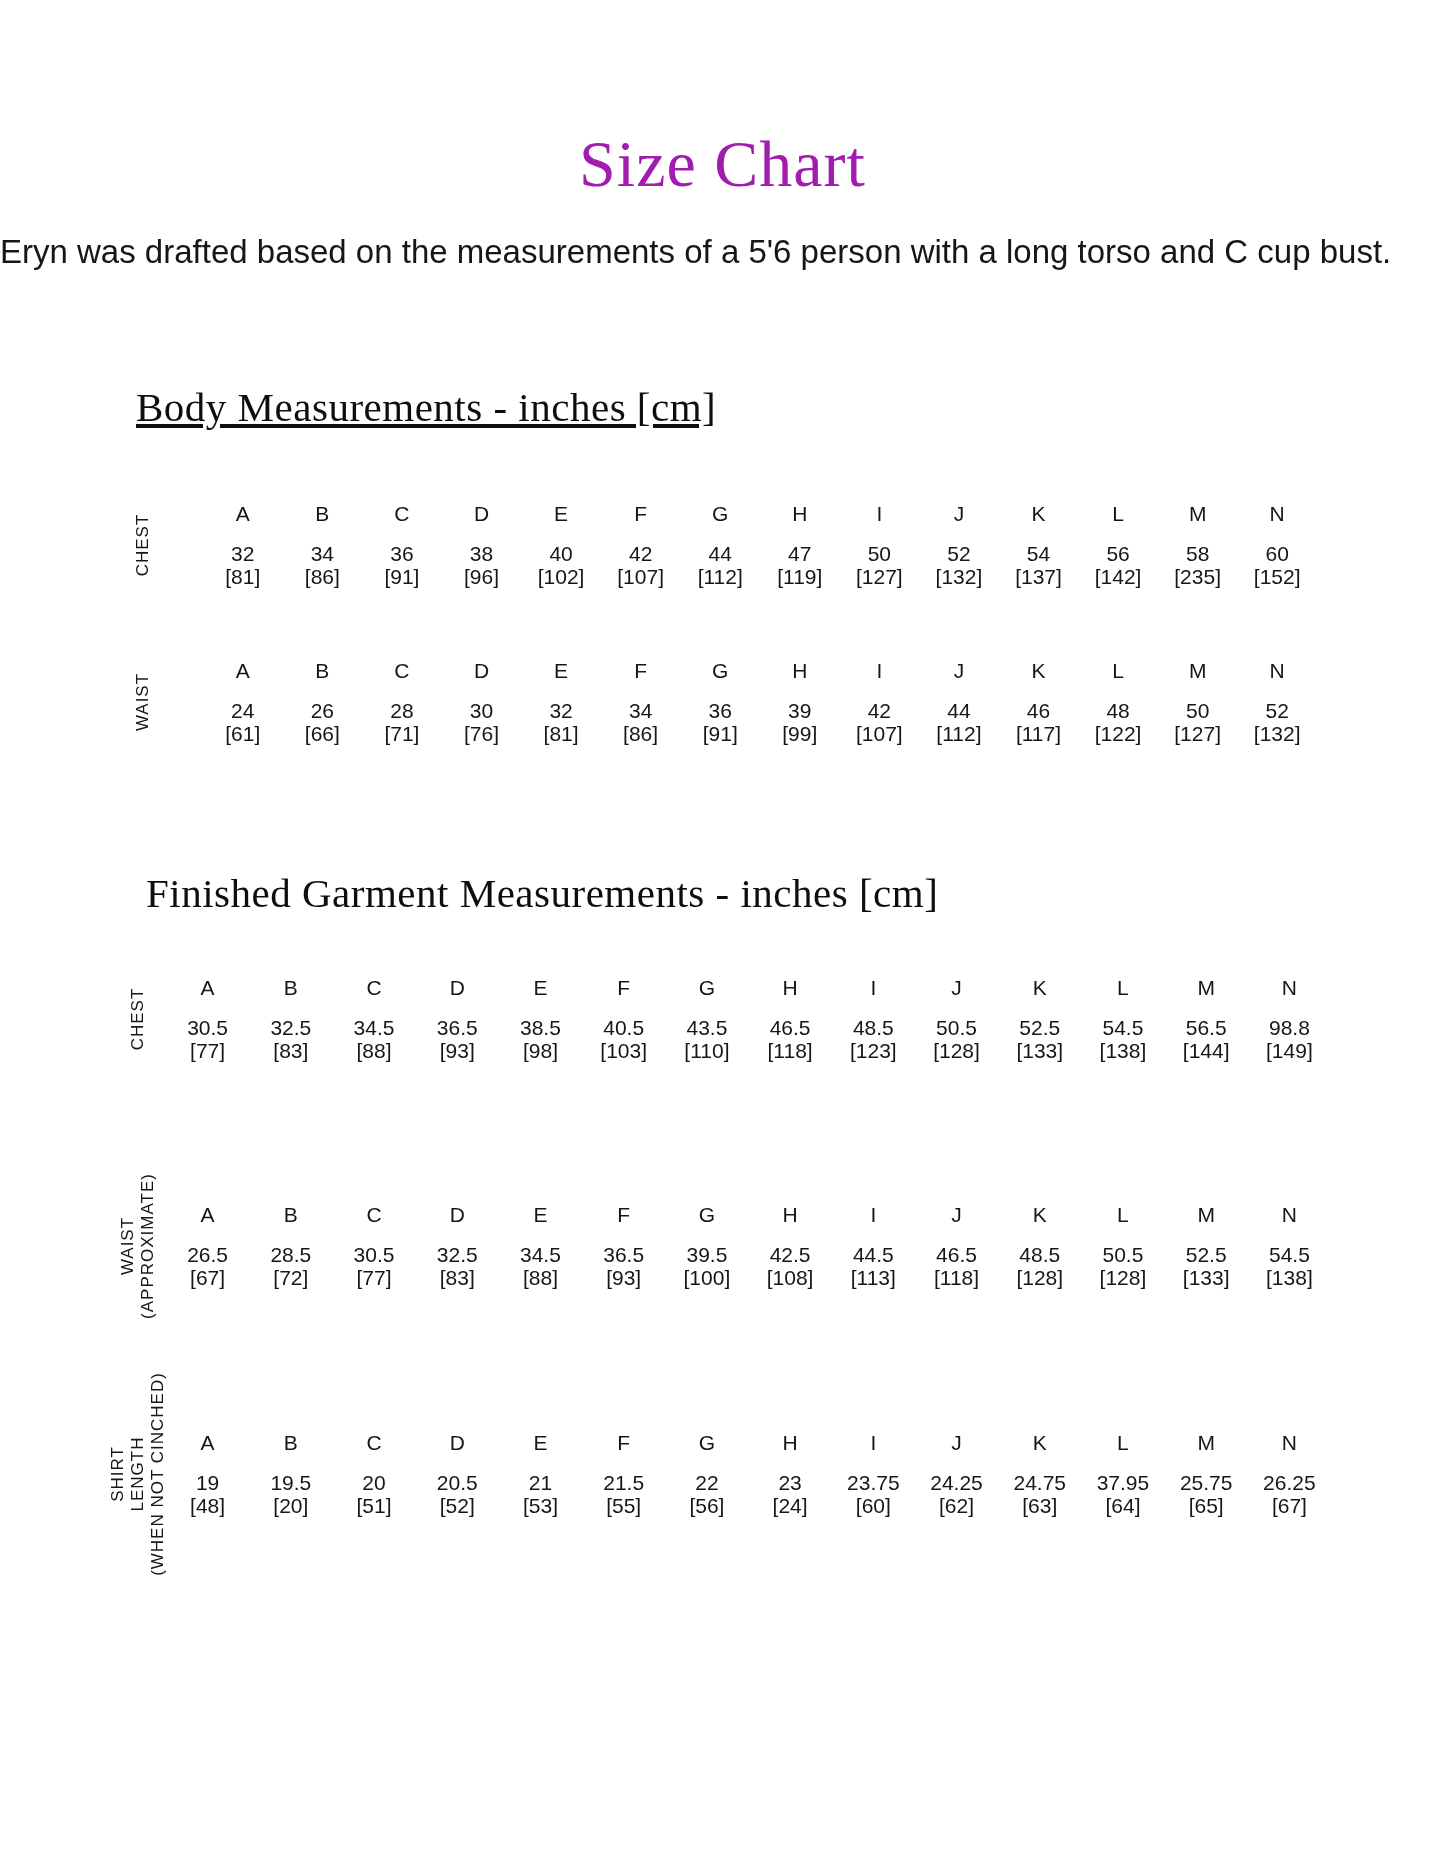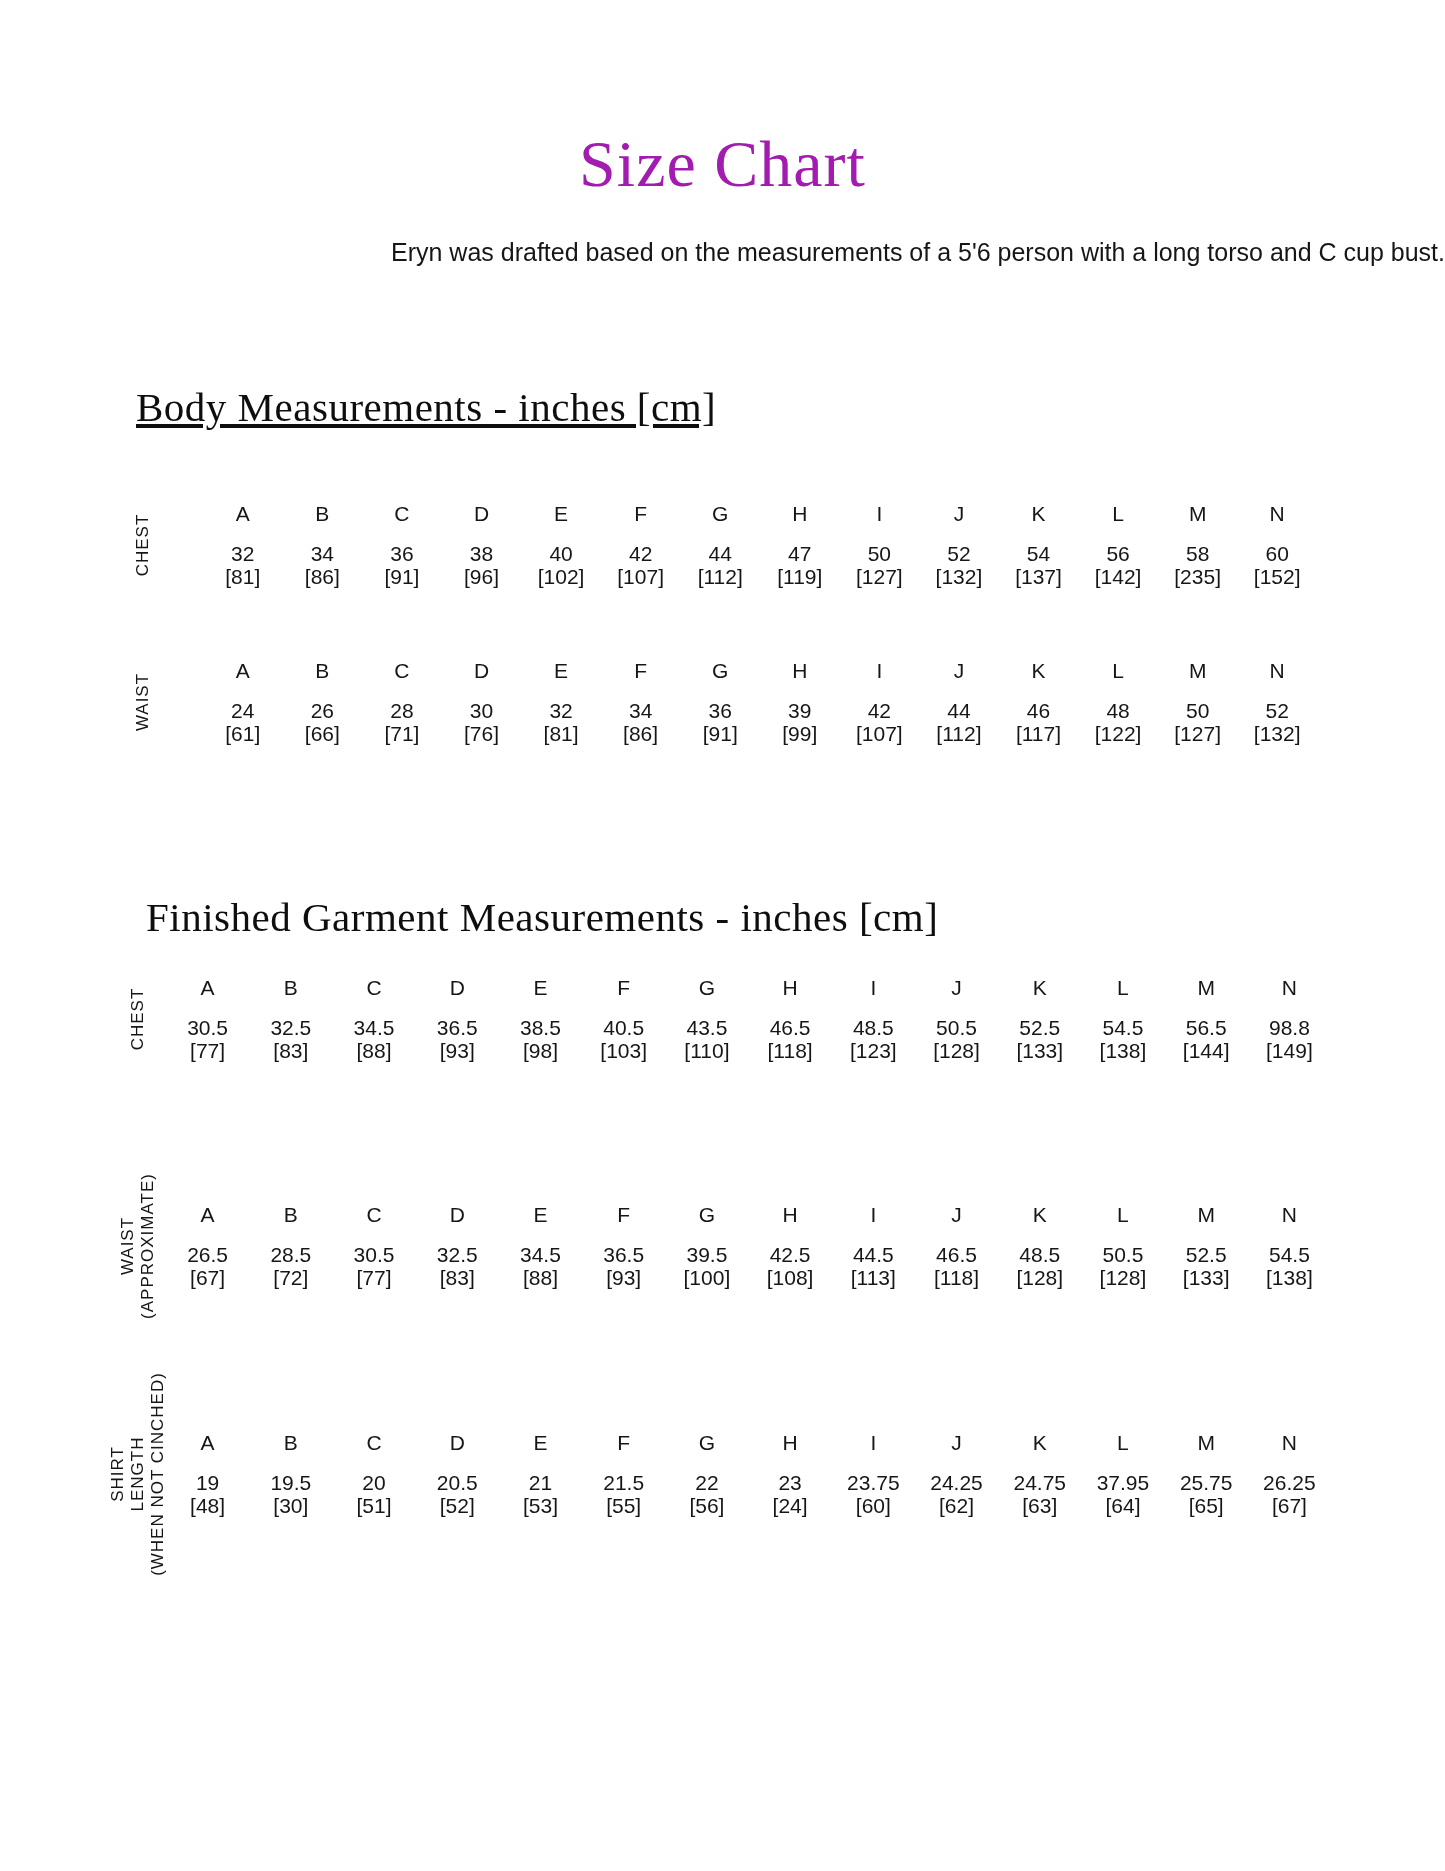--- a/index.html
+++ b/index.html
@@ -12,30 +12,30 @@
     overflow:hidden;
   }
   .page-title{
     position:absolute;top:126px;left:0;width:100%;
     text-align:center;
     font-family:"Liberation Serif",serif;
     font-size:66px;font-weight:400;letter-spacing:1px;color:#a21caf;
   }
   .intro{
     position:absolute;top:233px;left:0;width:100%;
-    text-align:right;font-size:25px;line-height:38px;color:#161616;
+    text-align:left;font-size:33px;line-height:38px;color:#161616;
   }
   .section-heading{
     position:absolute;
     font-family:"Liberation Serif",serif;
     font-size:41px;font-weight:400;color:#0e0e0e;letter-spacing:0.5px;
     white-space:nowrap;
   }
   #heading-body{top:383px;left:136px;text-decoration:underline;}
-  #heading-fg{top:869px;left:146px;margin-top:24px;}
+  #heading-fg{top:869px;left:146px;}
 
   .measure-row{position:absolute;left:0;width:100%;height:110px;}
   #row-body-chest{top:502px;}
   #row-body-waist{top:659px;}
   #row-fg-chest{top:976px;}
   #row-fg-waist{top:1203px;}
   #row-fg-length{top:1431px;}
 
   .label-wrap{
     position:absolute;top:-32px;width:160px;height:150px;
@@ -409,21 +409,21 @@
     </div>
     <div class="size-grid">
         <div class="size-cell">
           <div class="size-letter">A</div>
           <div class="size-inches">19</div>
           <div class="size-cm">[48]</div>
         </div>
         <div class="size-cell">
           <div class="size-letter">B</div>
           <div class="size-inches">19.5</div>
-          <div class="size-cm">[30]</div>
+          <div class="size-cm">[20]</div>
         </div>
         <div class="size-cell">
           <div class="size-letter">C</div>
           <div class="size-inches">20</div>
           <div class="size-cm">[51]</div>
         </div>
         <div class="size-cell">
           <div class="size-letter">D</div>
           <div class="size-inches">20.5</div>
           <div class="size-cm">[52]</div>

